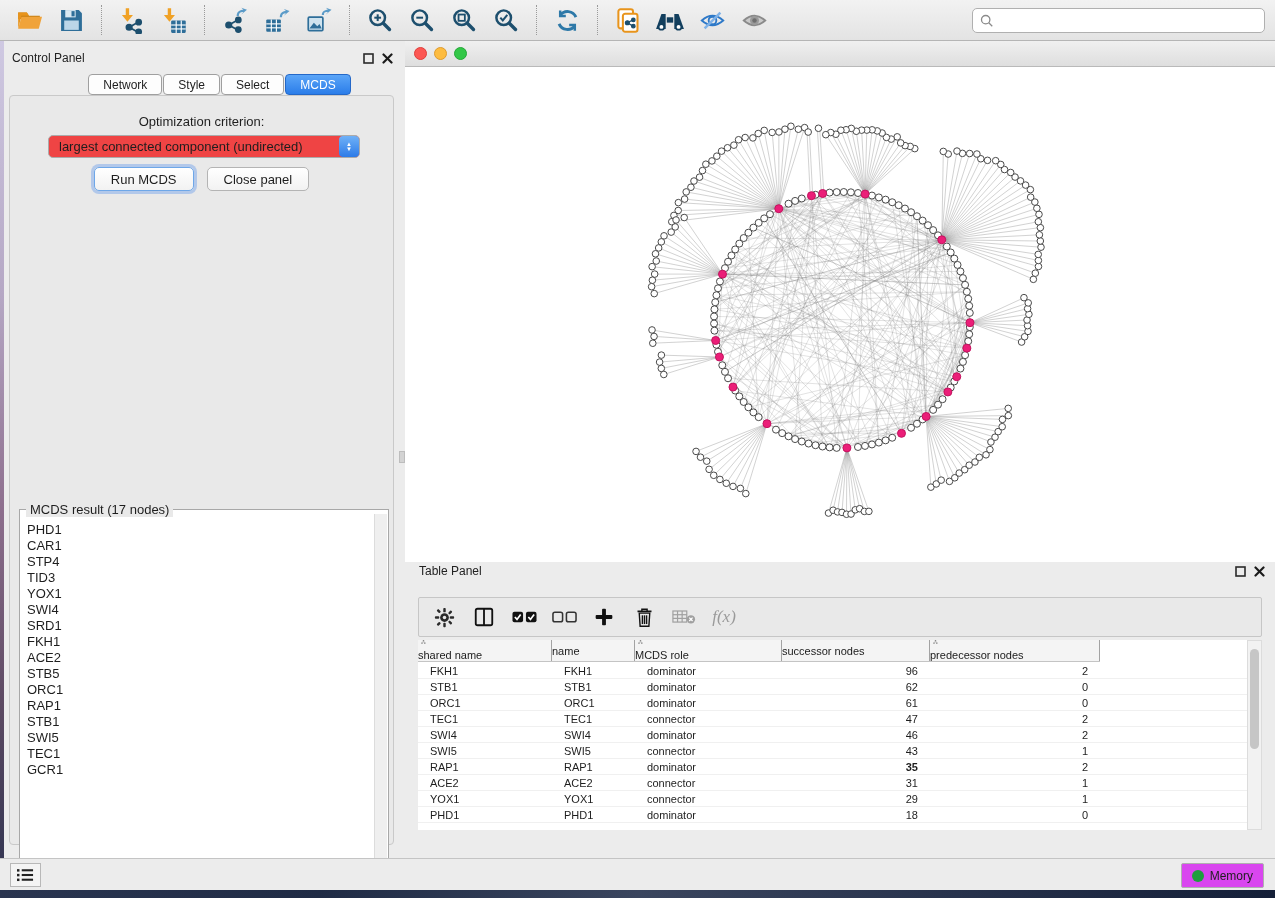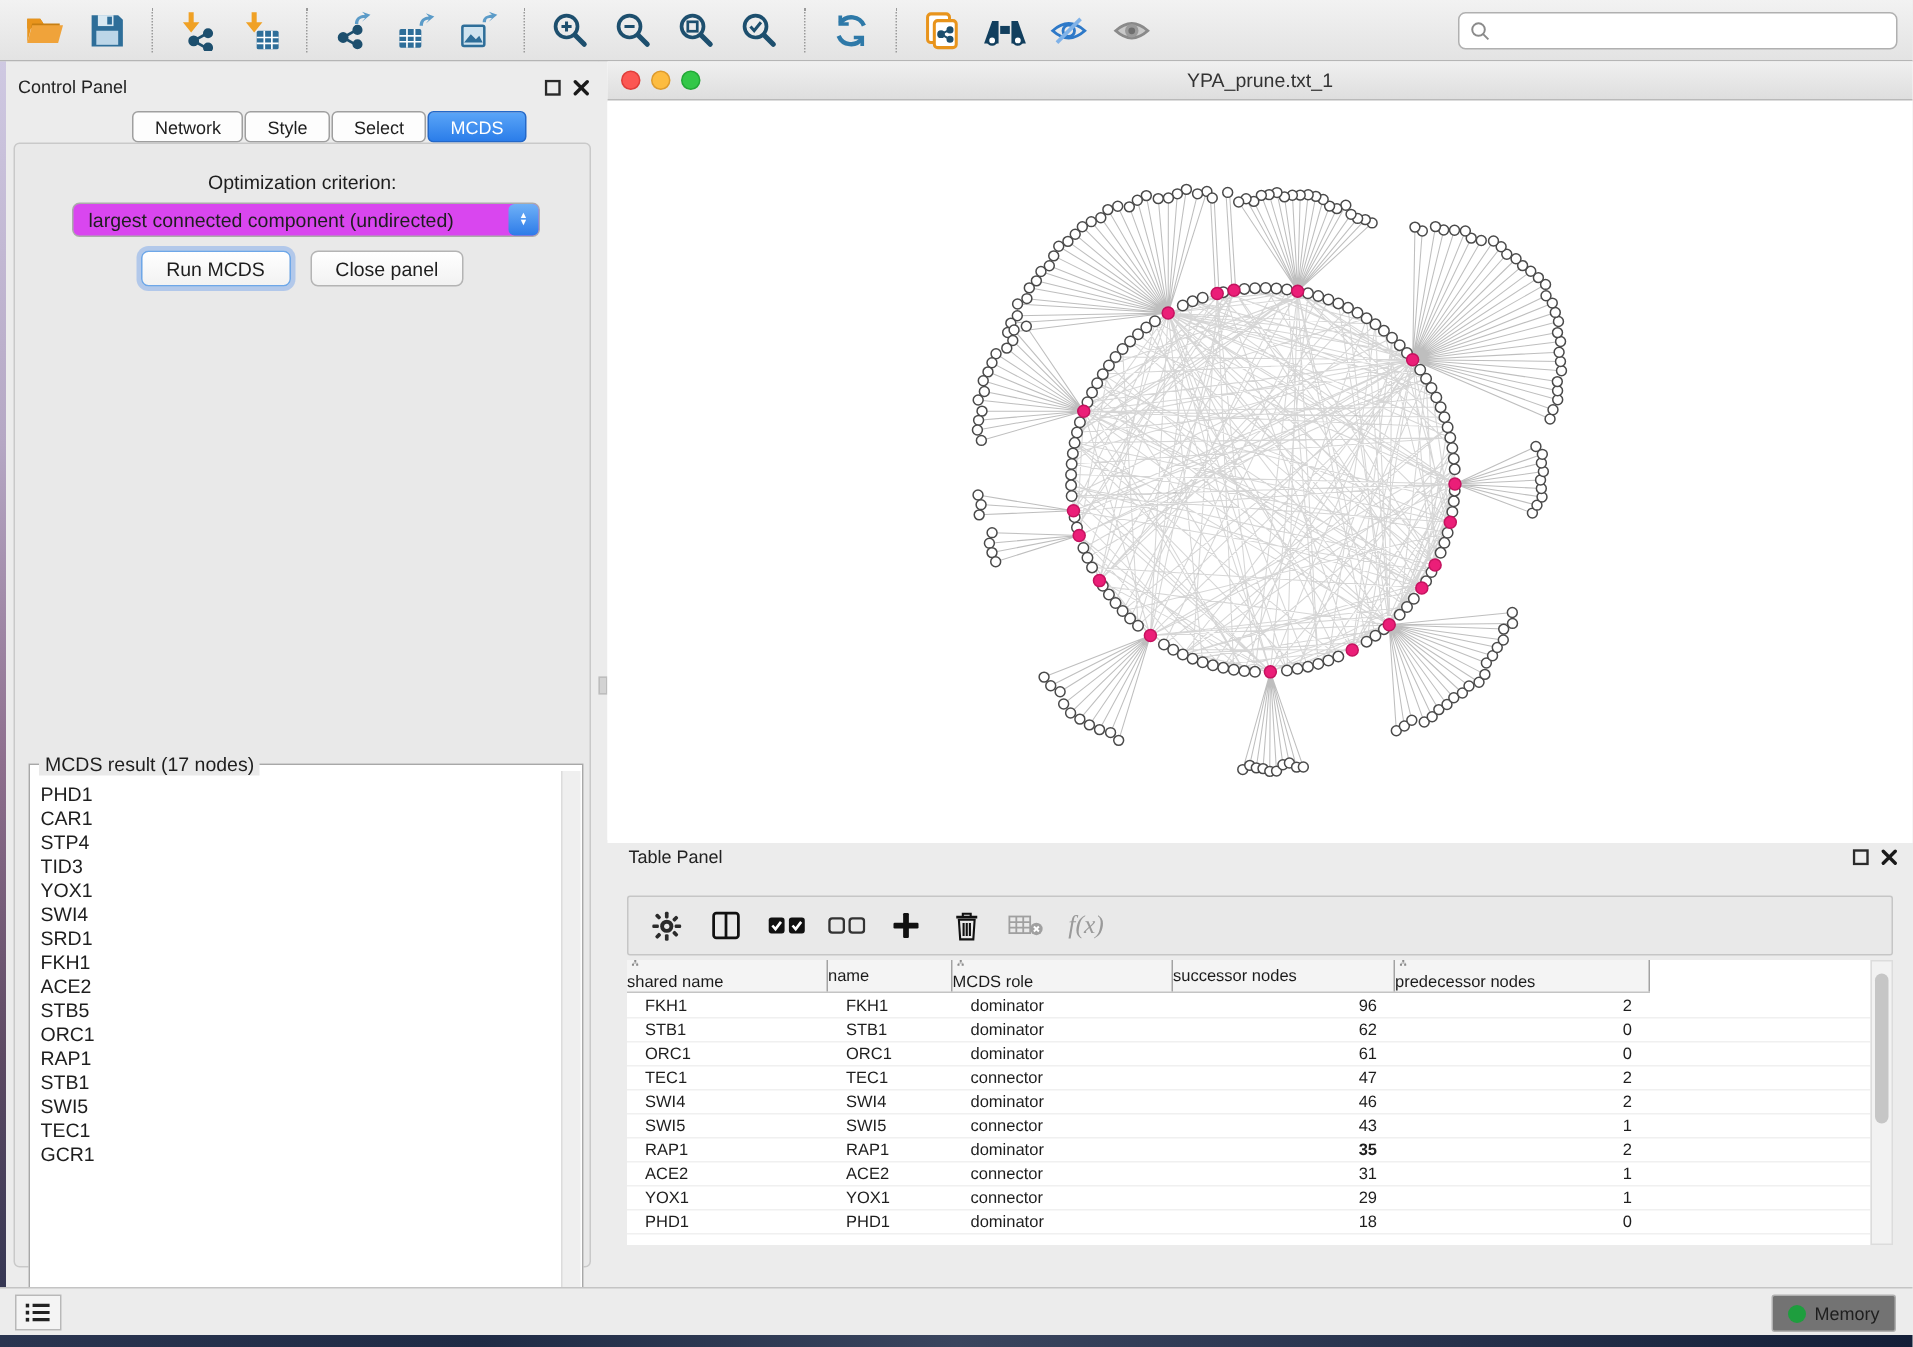--- a/index.html
+++ b/index.html
@@ -25,21 +25,21 @@
   .cp-title-row { position:absolute; left:8px; top:8px; right:6px; height:18px; display:flex; align-items:center; }
   .panel-title { font-size:12px; color:#222; }
   .win-btns { margin-left:auto; display:flex; gap:8px; align-items:center; }
   .tabs-row { position:absolute; left:0; top:33px; width:100%; display:flex; justify-content:center; gap:1px;padding-left:36px; }
   .cp-tab { height:21px; padding:0 14px; font-size:12px; display:flex; align-items:center;
     background:#fdfdfd; border:1px solid #9f9f9f; border-radius:4px; color:#1e1e1e; }
   .cp-tab.selected { background:linear-gradient(#5aa5f8,#2b7de9); border-color:#2468c8; color:#fff; }
   .tab-pane { position:absolute; left:5px; top:54px; width:385px; height:750px;
     background:#e9e9e9; border:1px solid #c9c9c9; border-radius:4px; }
   .opt-label { position:absolute; left:0; top:18px; width:100%; text-align:center; font-size:13px; }
-  .opt-select { position:absolute; left:38px; top:39px; width:312px; height:23px; background:#d946ef;
+  .opt-select { position:absolute; left:38px; top:39px; width:312px; height:23px; background:#ef4444;
     border:1px solid #ababab; border-radius:5px; display:flex; align-items:center; font-size:13px; padding-left:10px; }
   .opt-stepper { margin-left:auto; width:20px; height:21px; border-radius:4px;
     background:linear-gradient(#6fb1f7,#2d7be8); display:flex; flex-direction:column;
     align-items:center; justify-content:center; color:#fff; font-size:6px; line-height:5px; }
   .btn-row { position:absolute; left:0; top:71px; width:100%; display:flex; justify-content:center; gap:13px; }
   .mac-btn { height:24px; padding:0 16px; background:linear-gradient(#ffffff,#f2f2f2);
     border:1px solid #b4b4b4; border-radius:5px; font-size:13px; color:#1e1e1e; }
   .mac-btn.focused { border-color:#6ea7e8; box-shadow:0 0 0 3px rgba(110,160,235,.45); }
   .result-box { position:absolute; left:9px; top:413px; width:370px; height:370px;
     background:#fff; border:1px solid #a8a8a8; }
@@ -84,21 +84,21 @@
   .bottom-tabs { position:absolute; left:0; top:271px; width:100%; display:flex; justify-content:center; gap:1px; }
   .bt-tab { height:21px; padding:0 12px; font-size:12px; display:flex; align-items:center;
     background:#fdfdfd; border:1px solid #a8a8a8; border-radius:4px; color:#1e1e1e; }
   .bt-tab.selected { background:linear-gradient(#58a7f7,#2877e8); border-color:#2468c8; color:#fff; }
 
   
   .status-bar { position:absolute; left:0; top:858px; width:1275px; height:32px;
     background:#ececec; border-top:1px solid #c4c4c4; }
   .list-btn { position:absolute; left:10px; top:4px; width:31px; height:24px; background:#f4f4f4;
     border:1px solid #b8b8b8; display:flex; align-items:center; justify-content:center; }
-  .memory-btn { position:absolute; right:11px; top:4px; height:25px; background:#737373;
+  .memory-btn { position:absolute; right:11px; top:4px; height:25px; background:#d946ef;
     border:1px solid #b0b0b0; border-radius:2px; display:flex; align-items:center; gap:6px;
     padding:0 10px; font-size:12px; }
   .mem-dot { width:12px; height:12px; border-radius:50%; background:#1e9e3e; }
   .desktop-strip { position:absolute; left:0; top:890px; width:1275px; height:8px;
     background:linear-gradient(90deg,#2a3550,#1f2b45 25%,#3a455e 50%,#27324c 75%,#141f38); }
   svg { display:block; }
 </style>
 </head>
 <body>
 
@@ -325,21 +325,20 @@
 
 <div class="v-divider">
     <span class="v-handle"></span>
   </div>
 
 <div class="network-window">
   <div class="net-titlebar">
     <span class="light red"></span>
     <span class="light yellow"></span>
     <span class="light green"></span>
-    <span class="net-title">YPA_prune.txt_1</span>
   </div>
   <div class="net-canvas">
     <svg id="graph" width="869" height="492" viewBox="0 0 869 492">
         <path d="M373.8 140.7L424.6 124.6M373.8 140.7L533.0 167.3M373.8 140.7L560.1 216.9M373.8 140.7L511.9 148.2M373.8 140.7L545.7 184.4M373.8 140.7L467.0 376.4M373.8 140.7L533.0 336.7M373.8 140.7L564.8 259.1M373.8 140.7L359.2 150.4M373.8 140.7L311.4 227.2M373.8 140.7L549.3 190.6M373.8 140.7L487.2 369.7M373.8 140.7L537.5 331.2M373.8 140.7L473.8 129.4M373.8 140.7L320.0 303.8M373.8 140.7L541.8 178.5M373.8 140.7L561.8 223.8M373.8 140.7L396.8 373.5M373.8 140.7L555.4 300.6M373.8 140.7L453.0 379.0M373.8 140.7L549.3 313.4M373.8 140.7L523.0 157.2M406.5 127.7L431.7 379.9M406.5 127.7L365.0 146.2M406.5 127.7L390.1 371.1M406.5 127.7L417.5 378.5M406.5 127.7L313.0 283.7M417.6 125.5L313.0 283.7M417.6 125.5L313.0 220.3M417.6 125.5L365.0 146.2M417.6 125.5L338.7 334.0M417.6 125.5L353.7 349.2M460.1 126.1L310.2 234.3M460.1 126.1L511.9 355.8M460.1 126.1L541.8 178.5M460.1 126.1L453.0 379.0M460.1 126.1L506.1 144.2M460.1 126.1L313.0 220.3M460.1 126.1L390.1 132.9M460.1 126.1L563.2 230.7M460.1 126.1L343.4 339.3M460.1 126.1L445.9 124.3M460.1 126.1L473.8 374.6M460.1 126.1L438.8 124.0M460.1 126.1L560.1 216.9M460.1 126.1L545.7 184.4M460.1 126.1L506.1 359.8M460.1 126.1L309.4 241.3M460.1 126.1L431.7 379.9M536.8 171.8L410.5 126.8M536.8 171.8L431.7 124.1M536.8 171.8L317.3 297.3M536.8 171.8L338.7 170.0M536.8 171.8L320.0 200.2M536.8 171.8L517.6 152.6M536.8 171.8L330.2 181.4M536.8 171.8L549.3 313.4M536.8 171.8L517.6 152.6M536.8 171.8L555.4 203.4M536.8 171.8L390.1 132.9M536.8 171.8L320.0 303.8M536.8 171.8L403.6 375.6M536.8 171.8L353.7 349.2M536.8 171.8L320.0 303.8M536.8 171.8L314.9 213.5M536.8 171.8L511.9 148.2M536.8 171.8L310.2 234.3M536.8 171.8L460.0 377.9M536.8 171.8L310.2 234.3M536.8 171.8L506.1 359.8M536.8 171.8L555.4 203.4M536.8 171.8L311.4 276.8M536.8 171.8L410.5 377.2M536.8 171.8L383.5 368.3M536.8 171.8L560.1 287.1M565.0 254.7L348.4 159.6M565.0 254.7L533.0 336.7M565.0 254.7L545.7 319.6M565.0 254.7L348.4 159.6M565.0 254.7L564.8 244.9M565.0 254.7L309.4 262.7M565.0 254.7L309.0 248.4M565.0 254.7L365.0 146.2M565.0 254.7L390.1 132.9M561.9 280.1L309.4 262.7M561.9 280.1L528.1 162.1M561.9 280.1L326.4 187.5M561.9 280.1L549.3 190.6M561.9 280.1L311.4 227.2M561.9 280.1L517.6 351.4M561.9 280.1L545.7 319.6M551.8 308.7L353.7 154.8M551.8 308.7L438.8 124.0M551.8 308.7L383.5 135.7M551.8 308.7L309.0 255.6M551.8 308.7L564.8 244.9M551.8 308.7L545.7 184.4M551.8 308.7L549.3 313.4M542.9 323.9L348.4 159.6M542.9 323.9L320.0 200.2M542.9 323.9L323.0 310.3M542.9 323.9L560.1 216.9M542.9 323.9L309.0 255.6M542.9 323.9L330.2 181.4M542.9 323.9L383.5 368.3M521.1 348.5L557.9 293.9M521.1 348.5L334.3 175.6M521.1 348.5L330.2 322.6M521.1 348.5L323.0 193.7M521.1 348.5L506.1 144.2M521.1 348.5L511.9 148.2M521.1 348.5L511.9 148.2M521.1 348.5L487.2 134.3M521.1 348.5L563.2 273.3M521.1 348.5L365.0 146.2M521.1 348.5L473.8 374.6M521.1 348.5L311.4 227.2M521.1 348.5L523.0 157.2M521.1 348.5L417.5 378.5M521.1 348.5L453.0 379.0M496.5 365.3L377.2 365.1M496.5 365.3L563.2 230.7M496.5 365.3L410.5 126.8M496.5 365.3L528.1 341.9M496.5 365.3L359.2 150.4M496.5 365.3L403.6 375.6M496.5 365.3L523.0 157.2M496.5 365.3L359.2 150.4M441.9 379.9L390.1 371.1M441.9 379.9L537.5 331.2M441.9 379.9L309.0 255.6M441.9 379.9L309.4 262.7M441.9 379.9L377.2 365.1M441.9 379.9L365.0 146.2M441.9 379.9L563.2 230.7M441.9 379.9L467.0 127.6M441.9 379.9L309.0 248.4M441.9 379.9L320.0 303.8M441.9 379.9L528.1 162.1M317.5 206.1L326.4 187.5M317.5 206.1L549.3 313.4M317.5 206.1L564.2 266.2M317.5 206.1L310.2 234.3M317.5 206.1L517.6 351.4M317.5 206.1L557.9 210.1M317.5 206.1L541.8 178.5M317.5 206.1L555.4 203.4M317.5 206.1L424.6 124.6M317.5 206.1L560.1 216.9M317.5 206.1L313.0 283.7M317.5 206.1L560.1 216.9M317.5 206.1L424.6 379.4M310.6 272.5L410.5 377.2M310.6 272.5L545.7 184.4M310.6 272.5L314.9 213.5M310.6 272.5L545.7 184.4M310.6 272.5L549.3 313.4M314.5 289.0L541.8 178.5M314.5 289.0L390.1 371.1M314.5 289.0L334.3 175.6M314.5 289.0L545.7 184.4M314.5 289.0L424.6 379.4M328.0 319.1L445.9 124.3M328.0 319.1L383.5 135.7M328.0 319.1L371.0 361.6M328.0 319.1L500.0 140.6M328.0 319.1L343.4 339.3M328.0 319.1L365.0 146.2M328.0 319.1L493.7 137.2M328.0 319.1L311.4 276.8M328.0 319.1L511.9 148.2M361.9 355.7L390.1 132.9M361.9 355.7L403.6 375.6M361.9 355.7L541.8 178.5M361.9 355.7L564.2 237.8M361.9 355.7L473.8 129.4M361.9 355.7L528.1 341.9M361.9 355.7L410.5 126.8M361.9 355.7L533.0 336.7M361.9 355.7L320.0 303.8M361.9 355.7L403.6 375.6M373.8 140.7L417.6 125.5M373.8 140.7L460.1 126.1M373.8 140.7L565.0 254.7M373.8 140.7L441.9 379.9M373.8 140.7L310.6 272.5M373.8 140.7L361.9 355.7M406.5 127.7L417.6 125.5M406.5 127.7L561.9 280.1M417.6 125.5L551.8 308.7M417.6 125.5L542.9 323.9M417.6 125.5L310.6 272.5M536.8 171.8L496.5 365.3M536.8 171.8L310.6 272.5M565.0 254.7L551.8 308.7M565.0 254.7L521.1 348.5M565.0 254.7L496.5 365.3M565.0 254.7L310.6 272.5M565.0 254.7L361.9 355.7M561.9 280.1L521.1 348.5M551.8 308.7L521.1 348.5M542.9 323.9L317.5 206.1M521.1 348.5L441.9 379.9M521.1 348.5L361.9 355.7M441.9 379.9L328.0 319.1M317.5 206.1L361.9 355.7M328.0 319.1L361.9 355.7M334.3 175.6L467.0 127.6M326.4 187.5L533.0 336.7M564.2 237.8L564.8 259.1M506.1 144.2L424.6 379.4M330.2 322.6L313.0 283.7M560.1 287.1L309.4 241.3M564.8 244.9L555.4 300.6M348.4 344.4L453.0 125.0M500.0 140.6L438.8 124.0M424.6 379.4L487.2 369.7M560.1 216.9L560.1 216.9M545.7 319.6L383.5 368.3M523.0 157.2L309.4 262.7M561.8 223.8L311.4 227.2M383.5 368.3L506.1 359.8M313.0 220.3L552.5 196.9M353.7 349.2L343.4 164.7M564.8 244.9L473.8 374.6M560.1 216.9L371.0 361.6M517.6 152.6L555.4 300.6M480.6 131.7L371.0 361.6M311.4 227.2L460.0 377.9M460.0 377.9L545.7 184.4M517.6 351.4L564.8 244.9M506.1 144.2L320.0 200.2M311.4 227.2L487.2 369.7M564.8 244.9L383.5 368.3M313.0 283.7L309.4 262.7M560.1 216.9L383.5 368.3M473.8 374.6L453.0 125.0M438.8 124.0L541.8 178.5M541.8 178.5L343.4 339.3M500.0 140.6L500.0 140.6M517.6 351.4L390.1 371.1M311.4 276.8L313.0 220.3M424.6 124.6L511.9 148.2M493.7 137.2L517.6 351.4M365.0 146.2L365.0 146.2M309.4 241.3L561.8 223.8M560.1 287.1L343.4 339.3M453.0 379.0L330.2 181.4M511.9 148.2L480.6 372.3M313.0 220.3L467.0 127.6M563.2 230.7L528.1 341.9M487.2 134.3L487.2 134.3M390.1 132.9L552.5 196.9M528.1 341.9L564.8 244.9M424.6 379.4L320.0 200.2M410.5 126.8L314.9 213.5M528.1 341.9L564.2 266.2M390.1 132.9L359.2 150.4M564.2 237.8L564.8 259.1M545.7 184.4L528.1 341.9M564.8 244.9L410.5 377.2M467.0 127.6L326.4 187.5" stroke="#777" stroke-width="0.7" fill="none" opacity="0.3"></path>
         <path d="M373.8 140.7L399.6 59.6M373.8 140.7L393.4 61.2M373.8 140.7L385.9 58.3M373.8 140.7L379.9 61.2M373.8 140.7L373.9 64.0M373.8 140.7L367.2 64.4M373.8 140.7L359.2 62.4M373.8 140.7L353.2 65.5M373.8 140.7L347.9 69.9M373.8 140.7L340.1 69.5M373.8 140.7L333.6 71.7M373.8 140.7L328.9 77.1M373.8 140.7L322.5 79.8M373.8 140.7L316.6 83.1M373.8 140.7L311.8 88.2M373.8 140.7L306.9 92.9M373.8 140.7L300.8 96.2M373.8 140.7L297.5 102.6M373.8 140.7L294.5 109.2M373.8 140.7L289.0 113.0M373.8 140.7L285.9 119.2M373.8 140.7L281.2 123.9M373.8 140.7L279.6 131.1M373.8 140.7L273.4 134.6M373.8 140.7L273.2 142.5M373.8 140.7L268.9 147.4M373.8 140.7L266.8 153.7M405.3 127.7L402.0 64.0M407.7 127.7L404.4 64.0M416.4 125.5L412.3 60.3M418.8 125.5L414.7 60.3M460.1 126.1L509.8 80.6M460.1 126.1L505.2 78.4M460.1 126.1L500.1 77.6M460.1 126.1L495.7 74.9M460.1 126.1L492.2 68.9M460.1 126.1L486.2 71.1M460.1 126.1L481.4 69.4M460.1 126.1L477.1 65.0M460.1 126.1L472.2 62.9M460.1 126.1L467.1 61.8M460.1 126.1L461.8 62.1M460.1 126.1L456.6 62.1M460.1 126.1L451.3 63.3M460.1 126.1L446.3 60.4M460.1 126.1L441.1 61.7M460.1 126.1L435.9 62.2M460.1 126.1L430.9 66.3M460.1 126.1L425.7 64.5M460.1 126.1L420.8 66.7M536.8 171.8L628.4 211.3M536.8 171.8L630.3 205.2M536.8 171.8L633.5 198.5M536.8 171.8L633.4 192.5M536.8 171.8L633.2 186.4M536.8 171.8L636.0 179.2M536.8 171.8L635.3 173.0M536.8 171.8L634.4 166.8M536.8 171.8L635.4 159.6M536.8 171.8L633.3 153.7M536.8 171.8L634.0 146.3M536.8 171.8L631.9 140.3M536.8 171.8L629.9 134.1M536.8 171.8L625.7 129.2M536.8 171.8L625.4 121.6M536.8 171.8L620.6 117.1M536.8 171.8L615.5 112.9M536.8 171.8L610.1 109.1M536.8 171.8L605.7 104.5M536.8 171.8L599.5 101.5M536.8 171.8L595.8 96.5M536.8 171.8L590.7 92.7M536.8 171.8L582.5 92.3M536.8 171.8L575.8 90.8M536.8 171.8L571.9 86.0M536.8 171.8L564.7 85.5M536.8 171.8L557.5 85.4M536.8 171.8L552.0 83.1M536.8 171.8L543.2 86.0M536.8 171.8L538.3 83.4M565.0 254.7L616.6 274.1M565.0 254.7L619.6 268.8M565.0 254.7L623.0 263.4M565.0 254.7L622.6 257.7M565.0 254.7L622.0 252.0M565.0 254.7L623.9 246.3M565.0 254.7L622.6 240.6M565.0 254.7L623.2 234.9M565.0 254.7L619.0 229.7M521.1 348.5L525.9 419.1M521.1 348.5L531.2 416.0M521.1 348.5L536.2 412.1M521.1 348.5L544.5 413.4M521.1 348.5L549.8 409.8M521.1 348.5L554.2 405.1M521.1 348.5L559.7 401.7M521.1 348.5L564.2 397.2M521.1 348.5L569.9 394.0M521.1 348.5L574.3 389.3M521.1 348.5L581.0 386.8M521.1 348.5L584.9 381.6M521.1 348.5L585.9 374.0M521.1 348.5L590.0 369.2M521.1 348.5L593.2 363.6M521.1 348.5L597.2 358.7M521.1 348.5L597.5 351.4M521.1 348.5L603.3 347.6M521.1 348.5L603.2 340.4M441.9 379.9L423.5 445.1M441.9 379.9L428.1 442.2M441.9 379.9L432.5 443.9M441.9 379.9L437.0 444.4M441.9 379.9L441.5 446.2M441.9 379.9L446.0 446.1M441.9 379.9L450.3 441.8M441.9 379.9L454.6 440.7M441.9 379.9L459.4 443.4M441.9 379.9L463.9 443.4M317.5 206.1L279.2 149.5M317.5 206.1L271.0 152.0M317.5 206.1L270.2 159.0M317.5 206.1L266.2 164.1M317.5 206.1L259.0 167.8M317.5 206.1L256.3 173.9M317.5 206.1L253.7 179.9M317.5 206.1L250.5 185.8M317.5 206.1L251.2 193.0M317.5 206.1L247.1 198.7M317.5 206.1L249.7 206.1M317.5 206.1L247.4 212.2M317.5 206.1L246.6 218.7M317.5 206.1L249.2 225.6M310.6 272.5L247.0 262.0M310.6 272.5L249.0 268.4M310.6 272.5L247.8 275.2M314.5 289.0L256.4 287.1M314.5 289.0L254.6 294.1M314.5 289.0L256.3 300.4M314.5 289.0L258.8 306.5M361.9 355.7L291.0 383.4M361.9 355.7L295.5 389.2M361.9 355.7L301.7 393.2M361.9 355.7L304.1 401.3M361.9 355.7L308.7 407.3M361.9 355.7L314.9 411.4M361.9 355.7L321.3 415.3M361.9 355.7L328.0 418.4M361.9 355.7L335.4 420.4M361.9 355.7L340.8 425.6" stroke="#888" stroke-width="0.7" fill="none" opacity="0.55"></path>
         <circle cx="564.802179667691" cy="244.8864304187542" r="3.5" fill="#fff" stroke="#4a4a4a" stroke-width="1"></circle>
         <circle cx="564.2093301220746" cy="237.7948484734219" r="3.5" fill="#fff" stroke="#4a4a4a" stroke-width="1"></circle>
         <circle cx="563.2232838271215" cy="230.74717383739412" r="3.5" fill="#fff" stroke="#4a4a4a" stroke-width="1"></circle>
         <circle cx="561.8470885954212" cy="223.76519046908493" r="3.5" fill="#fff" stroke="#4a4a4a" stroke-width="1"></circle>
         <circle cx="560.0849981675685" cy="216.8704792789646" r="3.5" fill="#fff" stroke="#4a4a4a" stroke-width="1"></circle>

